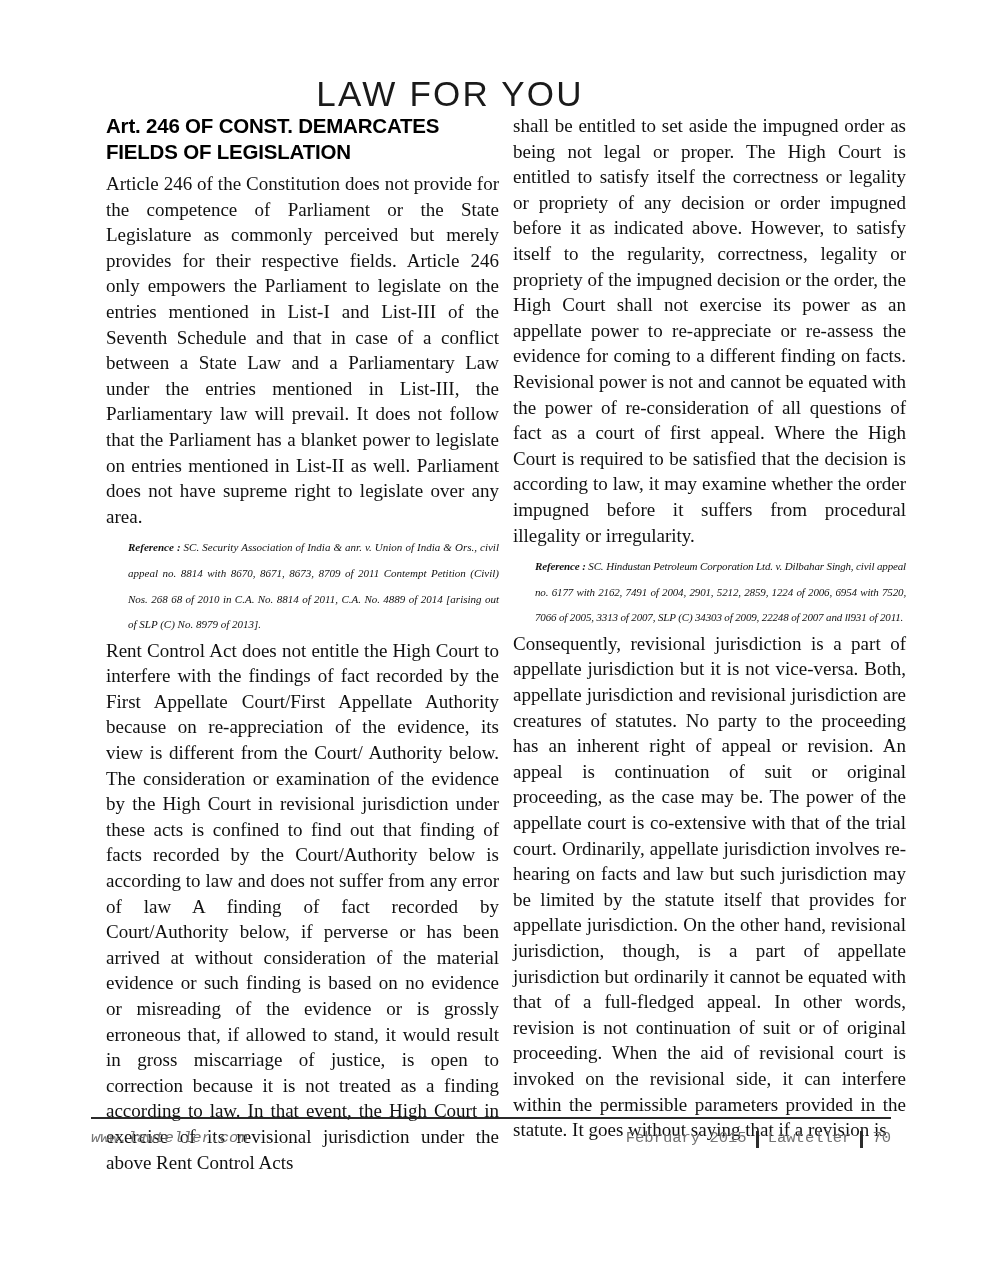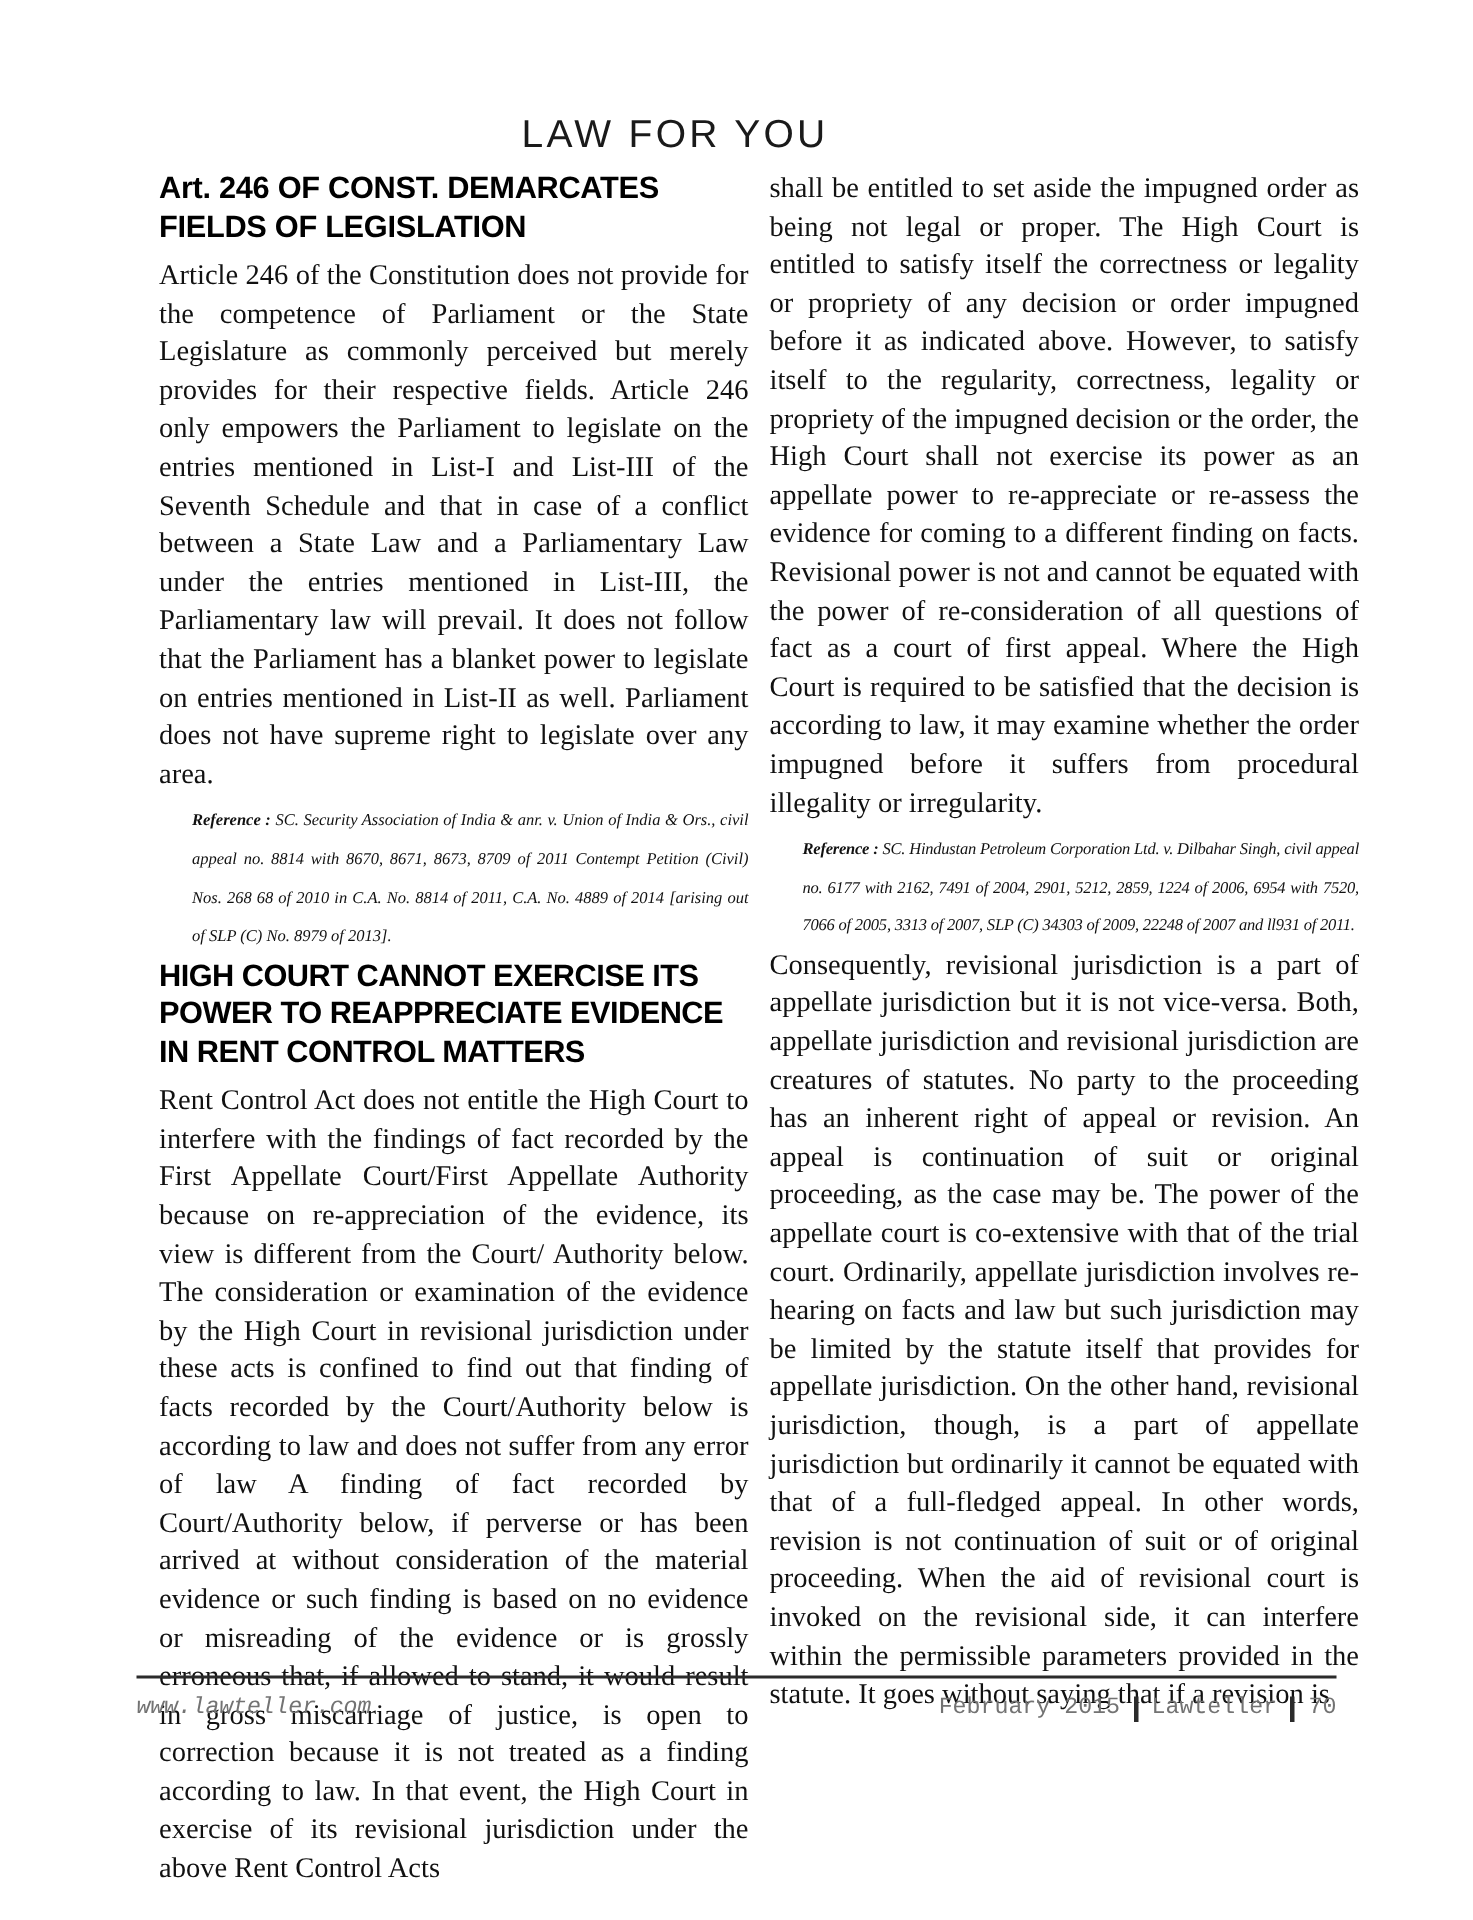--- a/index.html
+++ b/index.html
@@ -26,21 +26,21 @@
 
   
   .masthead {
     position: absolute;
     left: 0;
     top: 76px;
     width: 900px;
     text-align: center;
     font-family: "Liberation Sans", "DejaVu Sans", sans-serif;
     font-weight: 400;
-    font-size: 26px;
+    font-size: 35px;
     letter-spacing: 2.2px;
     color: #1a1a1a;
     line-height: 1;
   }
 
   
   .columns {
     position: absolute;
     left: 91px;
     top: 113px;
@@ -154,21 +154,20 @@
     <div class="col col-left">
 
       <h2 class="sec-head">Art. 246 OF CONST. DEMARCATES FIELDS OF LEGISLATION</h2>
 
       <p class="body">Article 246 of the Constitution does not provide for the competence of Parliament or the State Legislature as commonly perceived but merely provides for their respective fields. Article 246 only empowers the Parliament to legislate on the entries mentioned in List-I and List-III of the Seventh Schedule and that in case of a conflict between a State Law and a Parliamentary Law under the entries mentioned in List-III, the Parliamentary law will prevail. It does not follow that the Parliament has a blanket power to legislate on entries mentioned in List-II as well. Parliament does not have supreme right to legislate over any area.</p>
 
       <div class="reference">
         <span class="lbl">Reference :</span><span> SC. Security Association of India &amp; anr. v. Union of India &amp; Ors., civil appeal no. 8814 with 8670, 8671, 8673, 8709 of 2011 Contempt Petition (Civil) Nos. 268 68 of 2010 in C.A. No. 8814 of 2011, C.A. No. 4889 of 2014 [arising out of SLP (C) No. 8979 of 2013].</span>
       </div>
 
-      <h2 class="sec-head tight">HIGH COURT CANNOT EXERCISE ITS POWER TO REAPPRECIATE EVIDENCE IN RENT CONTROL MATTERS</h2>
 
       <p class="body">Rent Control Act does not entitle the High Court to interfere with the findings of fact recorded by the First Appellate Court/First Appellate Authority because on re-appreciation of the evidence, its view is different from the Court/ Authority below. The consideration or examination of the evidence by the High Court in revisional jurisdiction under these acts is confined to find out that finding of facts recorded by the Court/Authority below is according to law and does not suffer from any error of law A finding of fact recorded by Court/Authority below, if perverse or has been arrived at without consideration of the material evidence or such finding is based on no evidence or misreading of the evidence or is grossly erroneous that, if allowed to stand, it would result in gross miscarriage of justice, is open to correction because it is not treated as a finding according to law. In that event, the High Court in exercise of its revisional jurisdiction under the above Rent Control Acts</p>
 
     </div>
 
     <div class="col col-right">
 
       <p class="body">shall be entitled to set aside the impugned order as being not legal or proper. The High Court is entitled to satisfy itself the correctness or legality or propriety of any decision or order impugned before it as indicated above. However, to satisfy itself to the regularity, correctness, legality or propriety of the impugned decision or the order, the High Court shall not exercise its power as an appellate power to re-appreciate or re-assess the evidence for coming to a different finding on facts. Revisional power is not and cannot be equated with the power of re-consideration of all questions of fact as a court of first appeal. Where the High Court is required to be satisfied that the decision is according to law, it may examine whether the order impugned before it suffers from procedural illegality or irregularity.</p>
 
       <div class="reference tightset">

